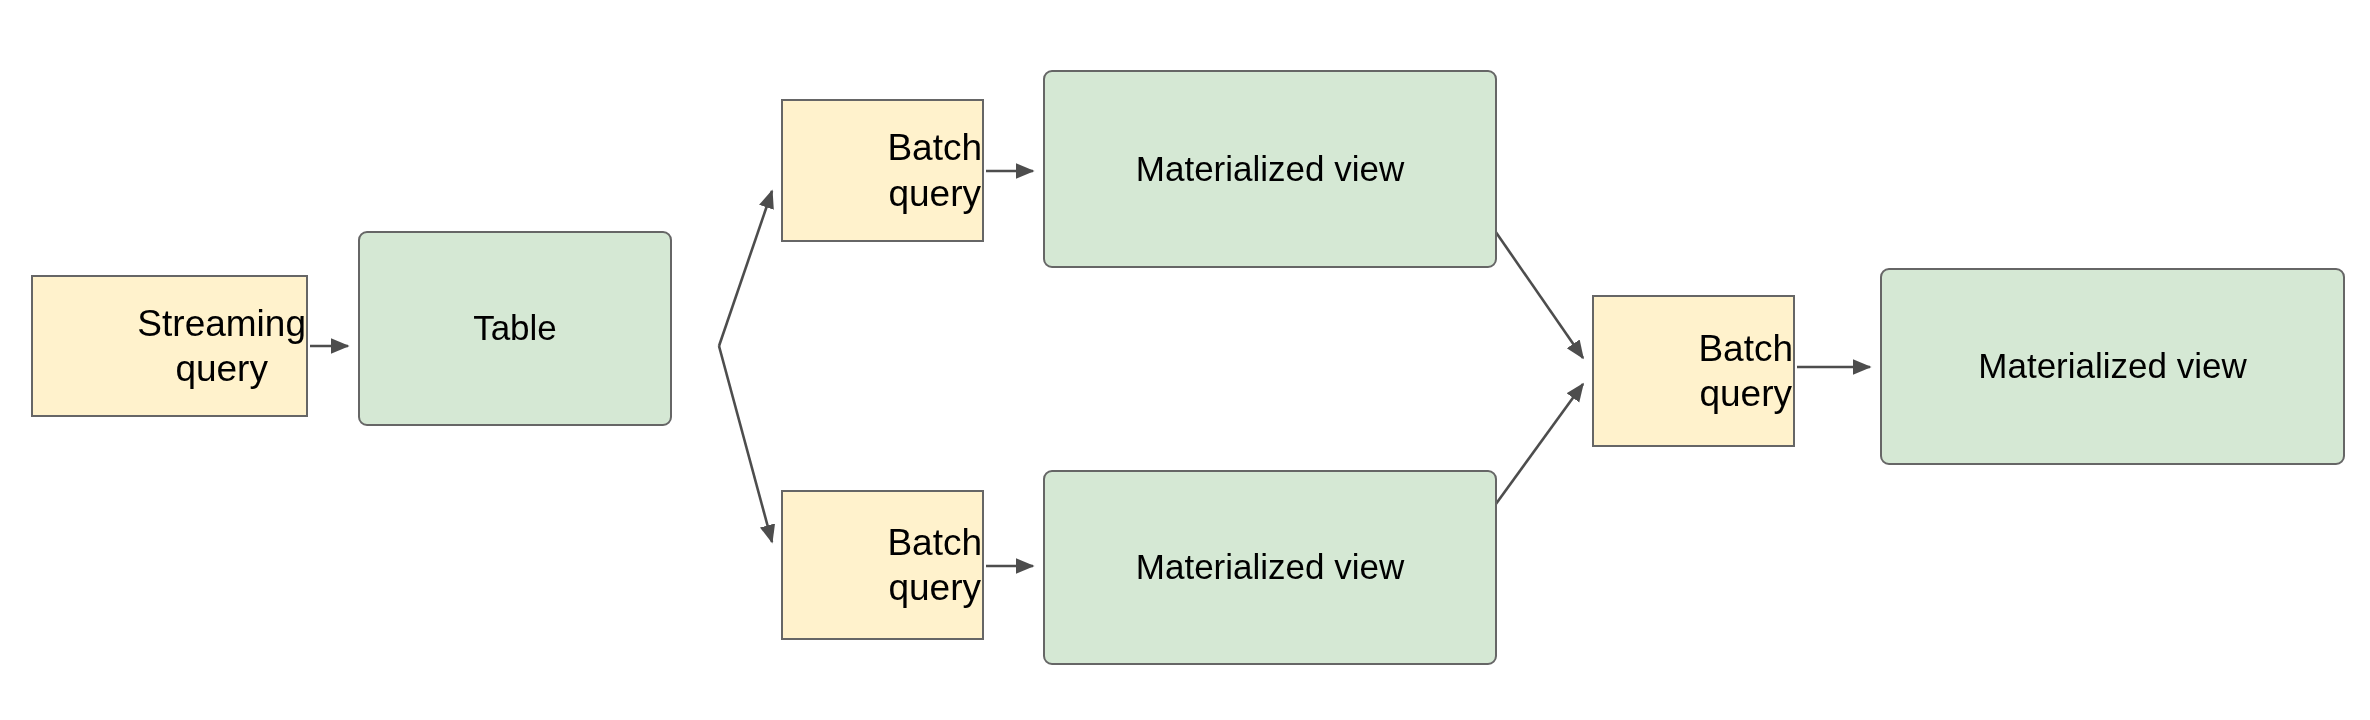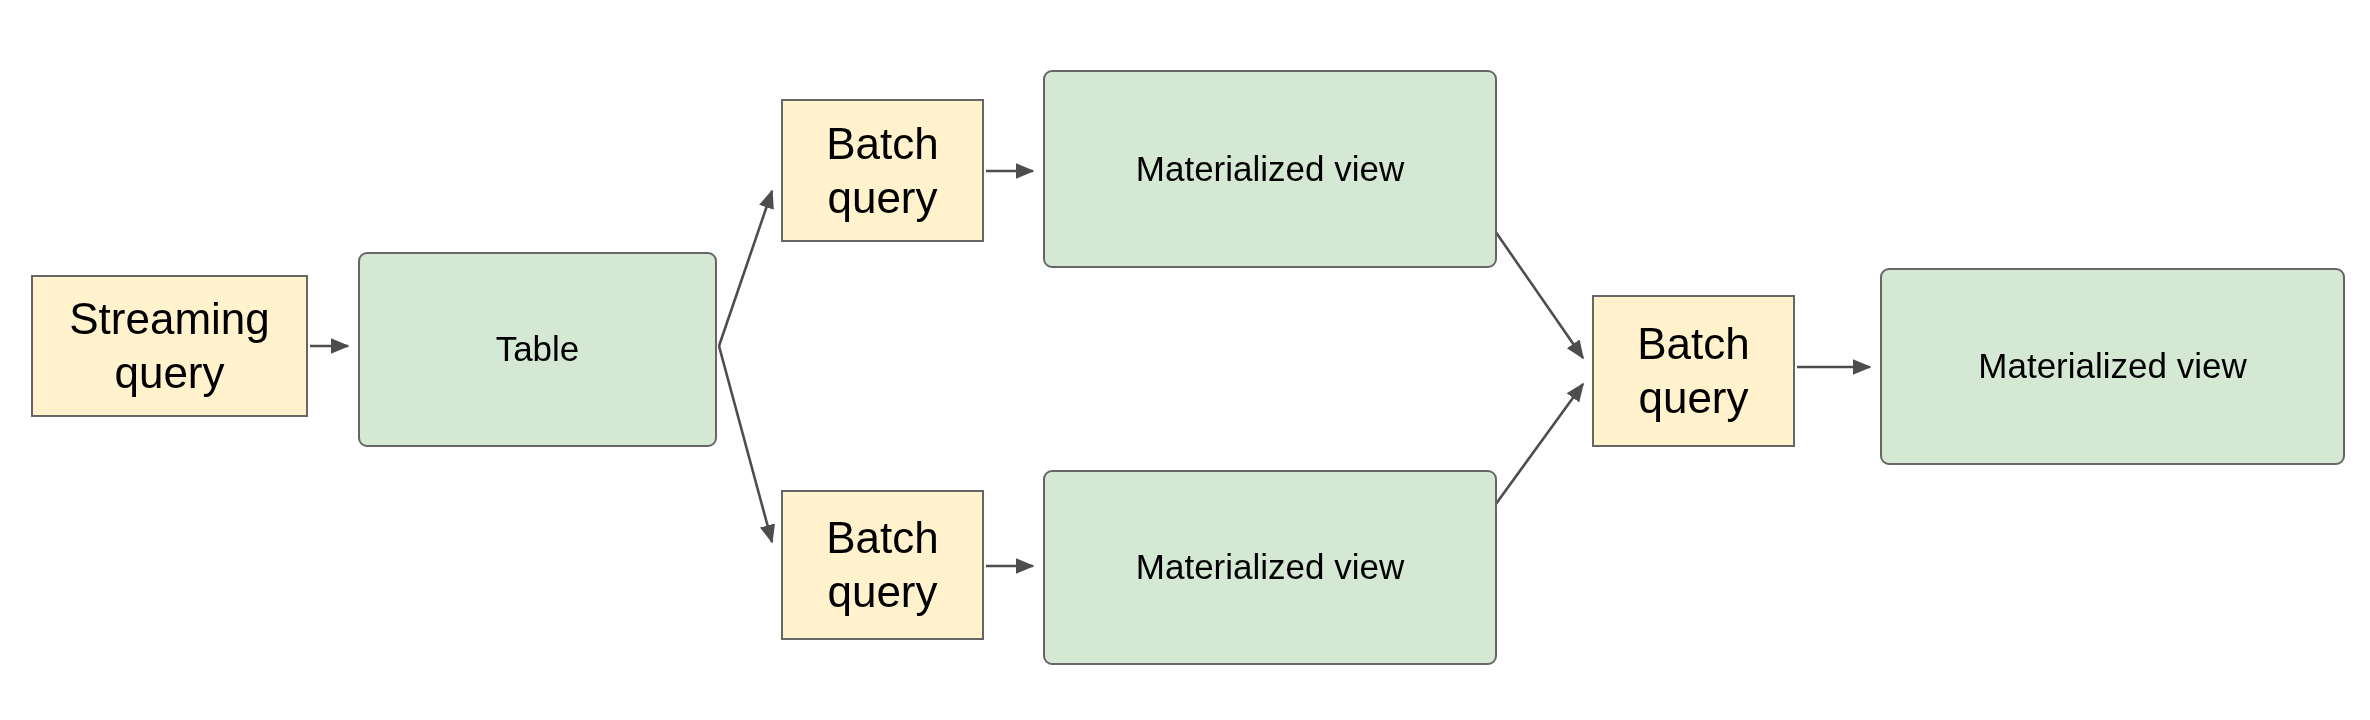--- a/index.html
+++ b/index.html
@@ -35,21 +35,22 @@
     text-align: center;
     color: #000000;
     line-height: 1.22;
     white-space: pre-line;
     z-index: 2;
   }
   .node-process {
     background: #fff2cc;
     border: 2px solid #666666;
     border-radius: 0;
-    font-size: 44px;
+    font-size: 37px;
+    justify-content: flex-end;
   }
   .node-store {
     background: #d5e8d4;
     border: 2px solid #666666;
     border-radius: 9px;
     font-size: 35px;
   }
   .node-label {
     display: block;
     white-space: pre-line;
@@ -78,21 +79,21 @@
       <line x1="1493" y1="508" x2="1583" y2="384"></line>
       <line x1="1797" y1="367" x2="1870" y2="367"></line>
     </g>
   </svg>
 
   <div class="node node-process" style="left:31px; top:275px; width:277px; height:142px;">
     <span class="node-label">Streaming
 query</span>
   </div>
 
-  <div class="node node-store" style="left:358px; top:252px; width:359px; height:195px;">
+  <div class="node node-store" style="left:358px; top:231px; width:314px; height:195px;">
     <span class="node-label">Table</span>
   </div>
 
   <div class="node node-process" style="left:781px; top:99px; width:203px; height:143px;">
     <span class="node-label">Batch
 query</span>
   </div>
 
   <div class="node node-store" style="left:1043px; top:70px; width:454px; height:198px;">
     <span class="node-label">Materialized view</span>

